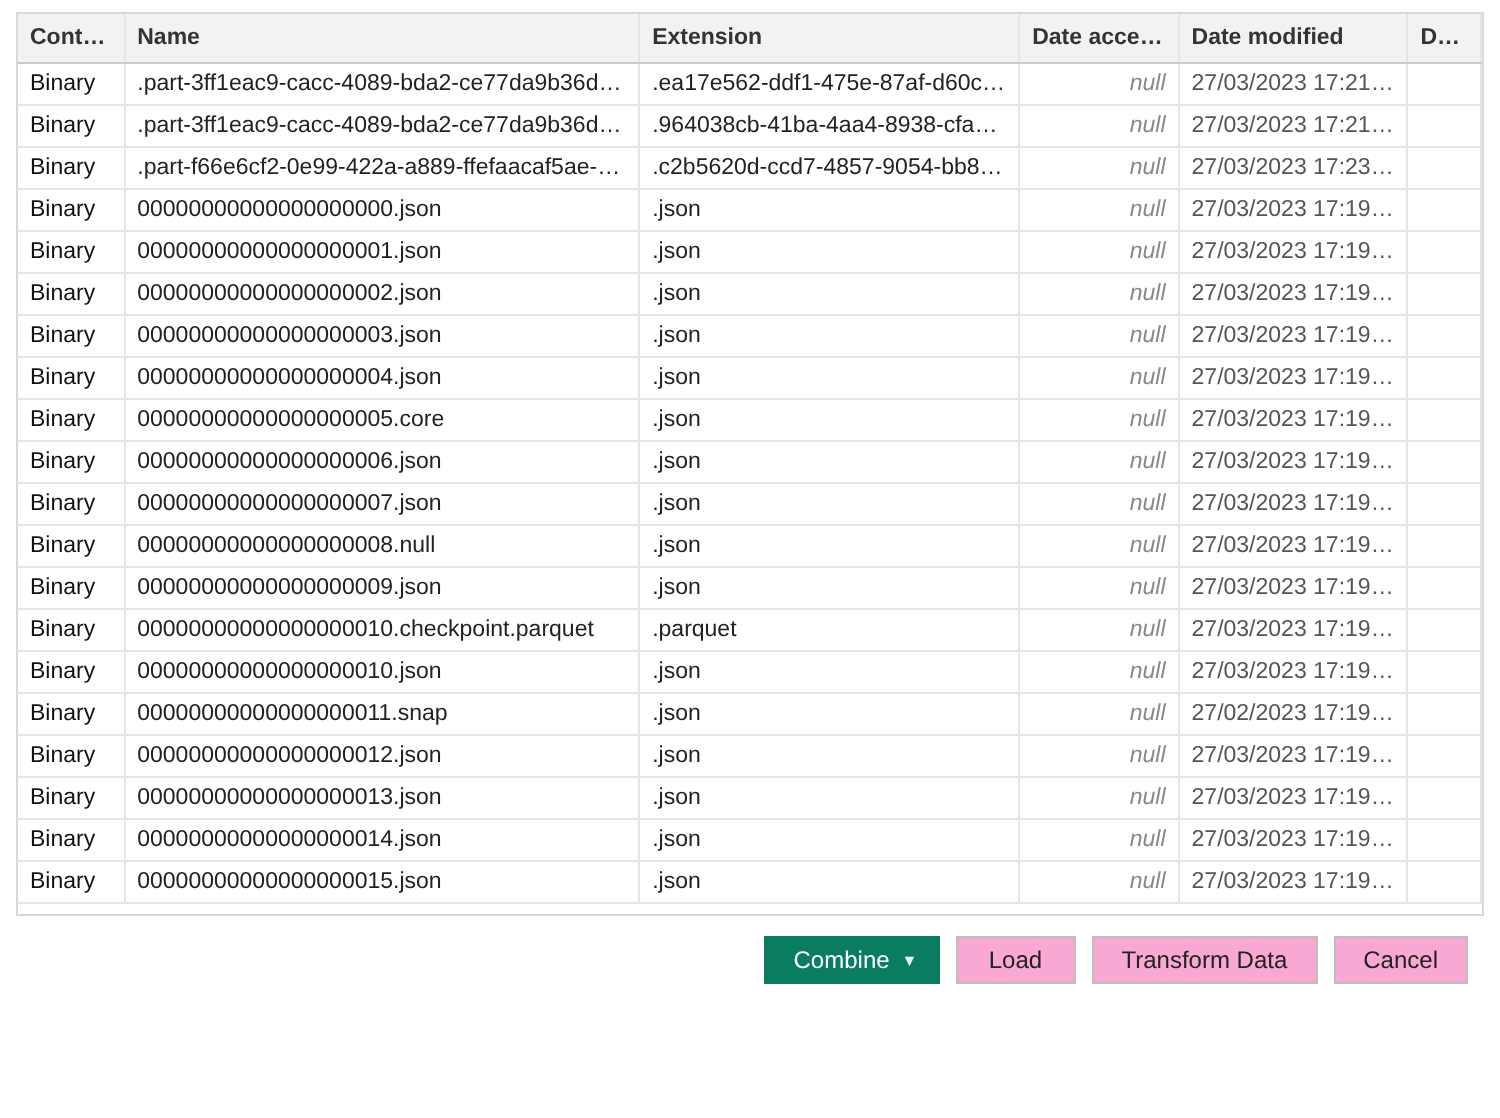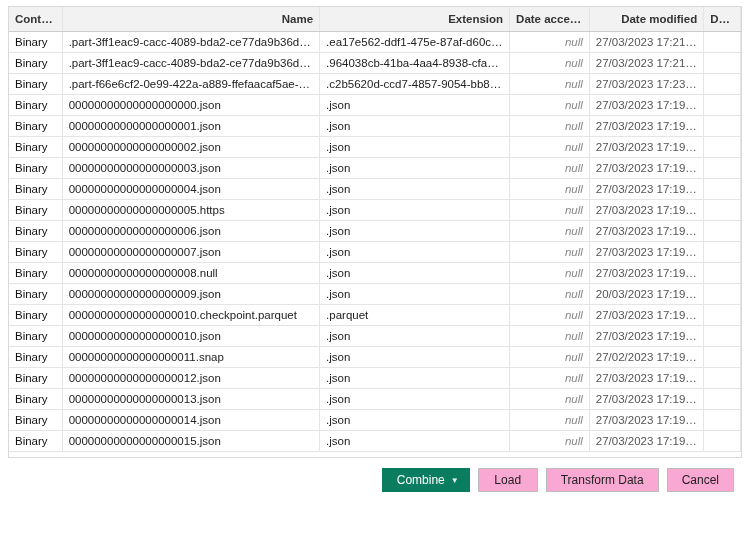--- a/index.html
+++ b/index.html
@@ -47,21 +47,21 @@
     text-align: left;
     overflow: hidden;
     white-space: nowrap;
     text-overflow: ellipsis;
     vertical-align: middle;
     height: 14px;
   }
   th {
     background: #f2f2f2;
     font-weight: 600;
-    text-align: right;
+    text-align: left;
     height: 18px;
     color: #333;
     border-bottom: 1px solid #ccc;
   }
   .col-content { width: 52px; }
   .col-name { width: 252px; }
   .col-ext { width: 186px; }
   .col-date-a { width: 78px; text-align: right;}
   .col-date-m { width: 112px; text-align: right;}
   .col-date-c { width: 36px; }
@@ -193,21 +193,21 @@
           <tr>
             <td class="content-cell">Binary</td>
             <td>00000000000000000004.json</td>
             <td>.json</td>
             <td class="null">null</td>
             <td class="right">27/03/2023 17:19:33</td>
             <td></td>
           </tr>
           <tr>
             <td class="content-cell">Binary</td>
-            <td>00000000000000000005.https</td>
+            <td>00000000000000000005.core</td>
             <td>.json</td>
             <td class="null">null</td>
             <td class="right">27/03/2023 17:19:35</td>
             <td></td>
           </tr>
           <tr>
             <td class="content-cell">Binary</td>
             <td>00000000000000000006.json</td>
             <td>.json</td>
             <td class="null">null</td>
@@ -228,21 +228,21 @@
             <td>.json</td>
             <td class="null">null</td>
             <td class="right">27/03/2023 17:19:41</td>
             <td></td>
           </tr>
           <tr>
             <td class="content-cell">Binary</td>
             <td>00000000000000000009.json</td>
             <td>.json</td>
             <td class="null">null</td>
-            <td class="right">20/03/2023 17:19:43</td>
+            <td class="right">27/03/2023 17:19:43</td>
             <td></td>
           </tr>
           <tr>
             <td class="content-cell">Binary</td>
             <td>00000000000000000010.checkpoint.parquet</td>
             <td>.parquet</td>
             <td class="null">null</td>
             <td class="right">27/03/2023 17:19:46</td>
             <td></td>
           </tr>

